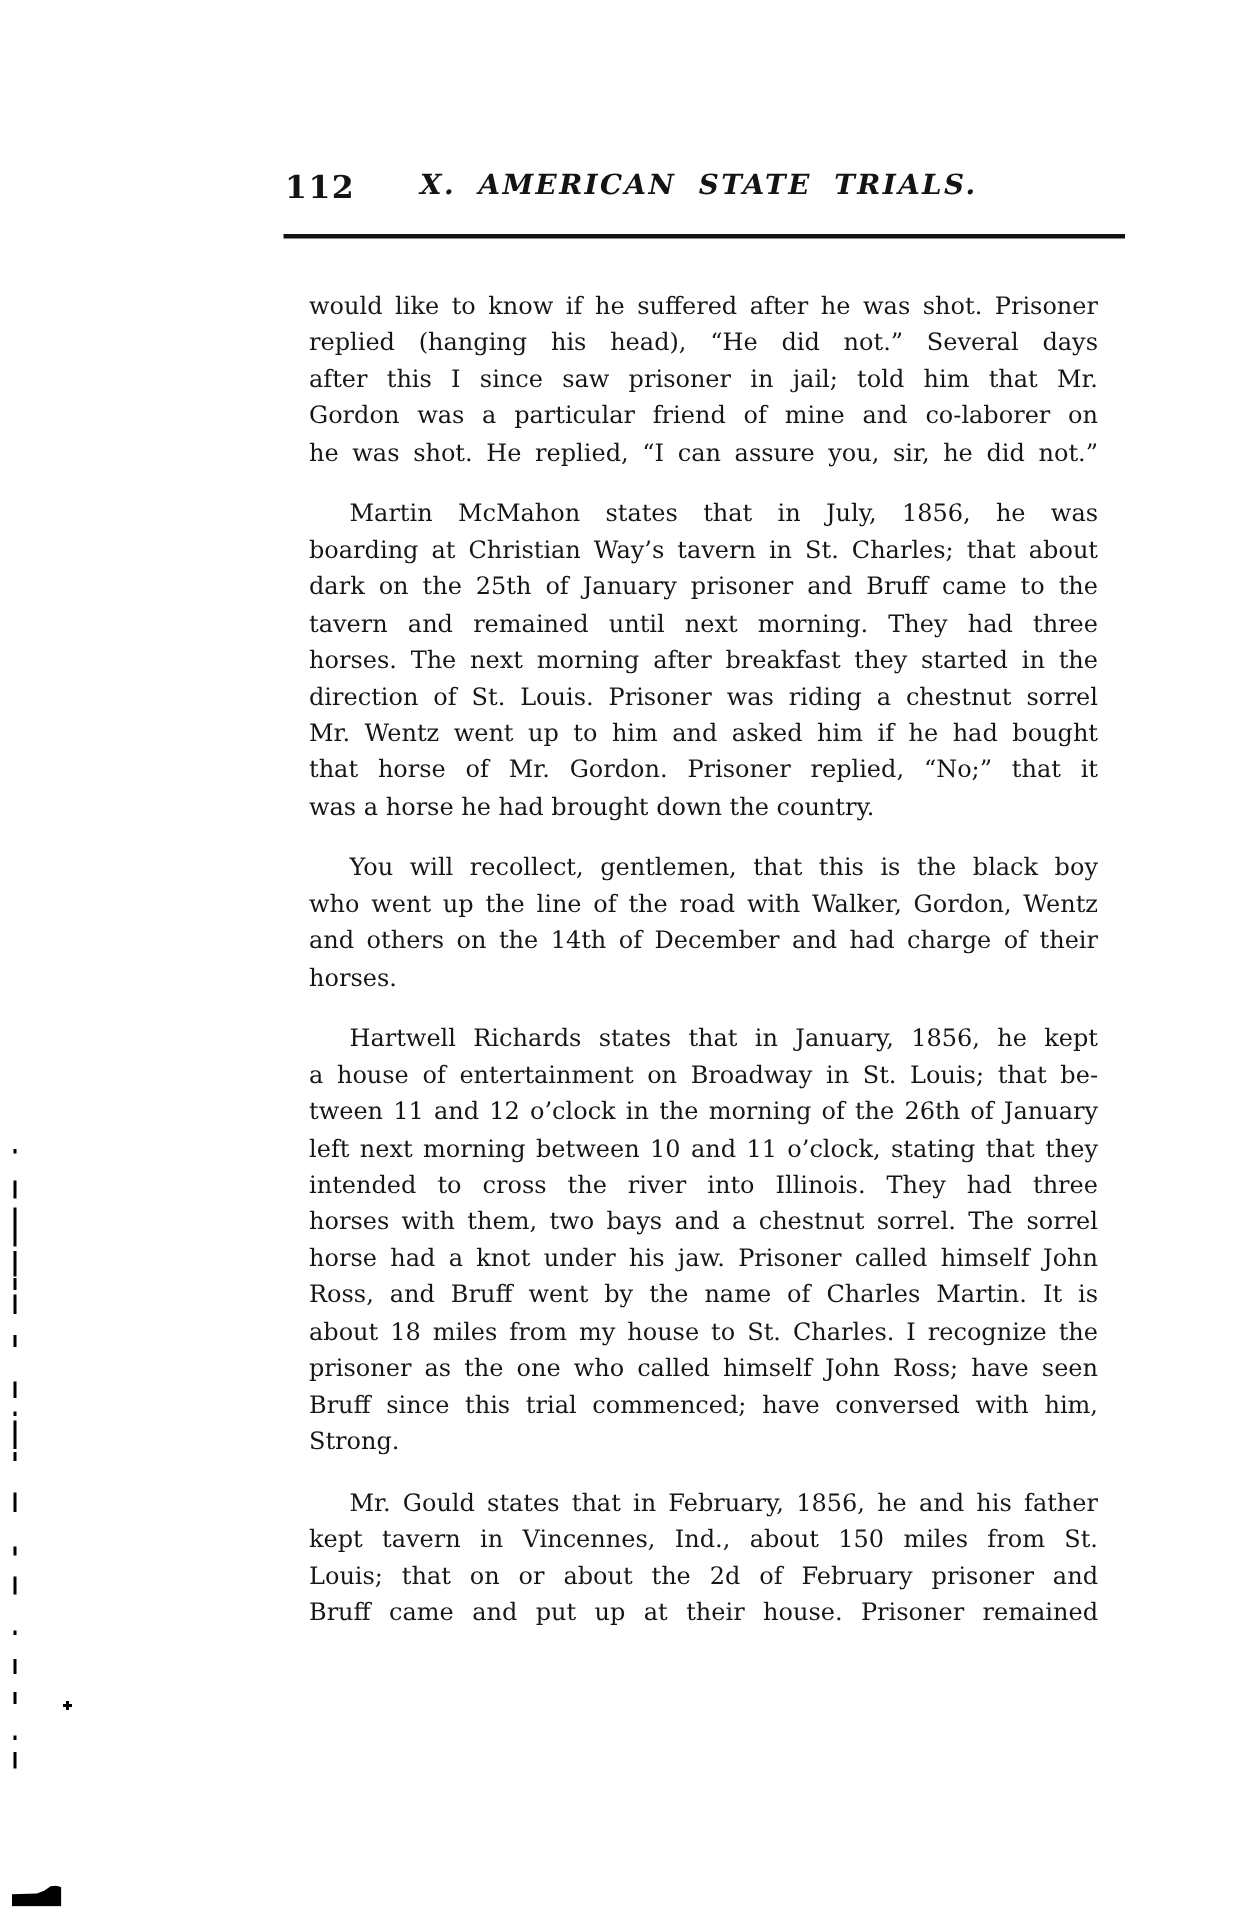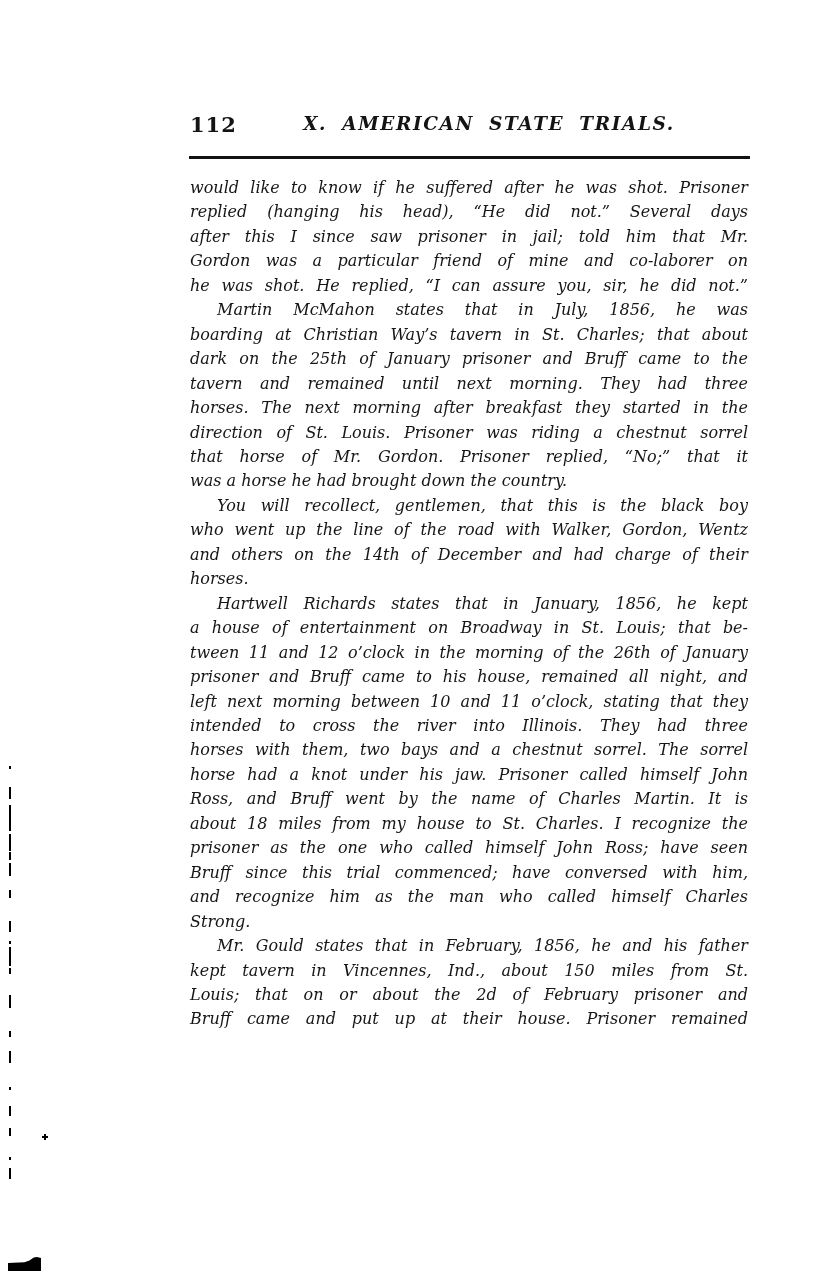--- a/index.html
+++ b/index.html
@@ -31,21 +31,21 @@
     top: 2px;
     font-size: 21px;
     font-weight: bold;
     letter-spacing: 1px;
   }
   .running-title {
     position: absolute;
     left: 90px;
     right: 50px;
     top: 3px;
-    text-align: center;
+    text-align: left;
     font-size: 18.5px;
     font-weight: bold;
     font-style: italic;
     letter-spacing: 1.6px;
     word-spacing: 7px;
     white-space: nowrap;
   }
   .header-rule {
     position: absolute;
     top: 156px;
@@ -58,21 +58,21 @@
   
   .body-text {
     position: absolute;
     top: 176px;
     left: 190px;
     width: 558px;
     font-size: 16px;
     line-height: 24.45px;
     color: #161616;
   }
-  .para { margin: 0; padding: 0; font-style: italic; }
+  .para { margin: 16px; padding: 0; }
   .line {
     text-align: justify;
     text-align-last: justify;
     -moz-text-align-last: justify;
   }
   .para.indent .line:first-child { padding-left: 27px; }
   .para.short-last .line:last-child {
     text-align-last: left;
     -moz-text-align-last: left;
   }
@@ -128,43 +128,42 @@
         <div class="line">Gordon was a particular friend of mine and co-laborer on</div>
         <div class="line">he was shot. He replied, “I can assure you, sir, he did not.”</div>
       </div>
       <div class="para indent short-last">
         <div class="line">Martin McMahon states that in July, 1856, he was</div>
         <div class="line">boarding at Christian Way’s tavern in St. Charles; that about</div>
         <div class="line">dark on the 25th of January prisoner and Bruff came to the</div>
         <div class="line">tavern and remained until next morning. They had three</div>
         <div class="line">horses. The next morning after breakfast they started in the</div>
         <div class="line">direction of St. Louis. Prisoner was riding a chestnut sorrel</div>
+        <div class="line">Mr. Wentz went up to him and asked him if he had bought</div>
         <div class="line">that horse of Mr. Gordon. Prisoner replied, “No;” that it</div>
         <div class="line">was a horse he had brought down the country.</div>
       </div>
       <div class="para indent short-last">
         <div class="line">You will recollect, gentlemen, that this is the black boy</div>
         <div class="line">who went up the line of the road with Walker, Gordon, Wentz</div>
         <div class="line">and others on the 14th of December and had charge of their</div>
         <div class="line">horses.</div>
       </div>
       <div class="para indent short-last">
         <div class="line">Hartwell Richards states that in January, 1856, he kept</div>
         <div class="line">a house of entertainment on Broadway in St. Louis; that be-</div>
         <div class="line">tween 11 and 12 o’clock in the morning of the 26th of January</div>
-        <div class="line">prisoner and Bruff came to his house, remained all night, and</div>
         <div class="line">left next morning between 10 and 11 o’clock, stating that they</div>
         <div class="line">intended to cross the river into Illinois. They had three</div>
         <div class="line">horses with them, two bays and a chestnut sorrel. The sorrel</div>
         <div class="line">horse had a knot under his jaw. Prisoner called himself John</div>
         <div class="line">Ross, and Bruff went by the name of Charles Martin. It is</div>
         <div class="line">about 18 miles from my house to St. Charles. I recognize the</div>
         <div class="line">prisoner as the one who called himself John Ross; have seen</div>
         <div class="line">Bruff since this trial commenced; have conversed with him,</div>
-        <div class="line">and recognize him as the man who called himself Charles</div>
         <div class="line">Strong.</div>
       </div>
       <div class="para indent">
         <div class="line">Mr. Gould states that in February, 1856, he and his father</div>
         <div class="line">kept tavern in Vincennes, Ind., about 150 miles from St.</div>
         <div class="line">Louis; that on or about the 2d of February prisoner and</div>
         <div class="line">Bruff came and put up at their house. Prisoner remained</div>
       </div>
     </div>
 

